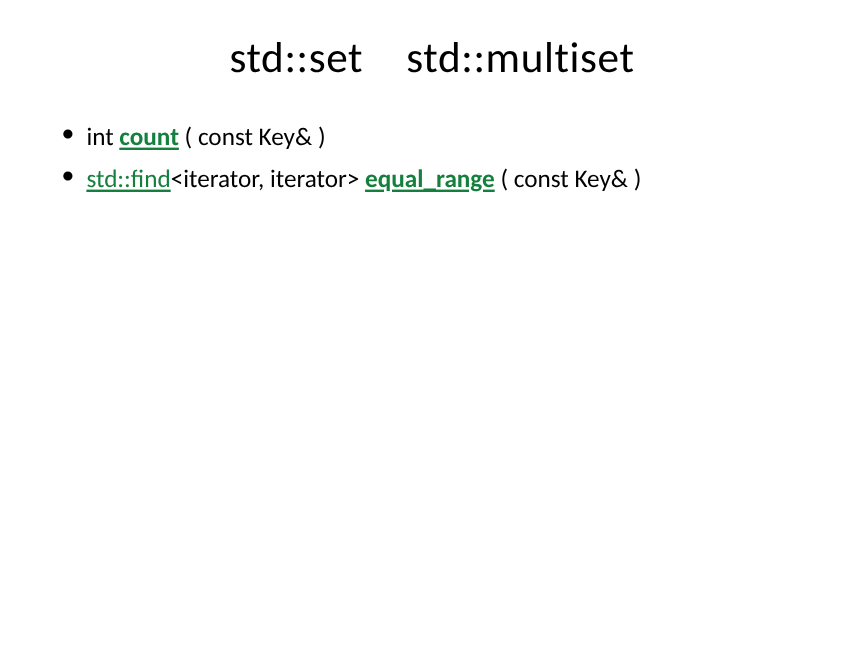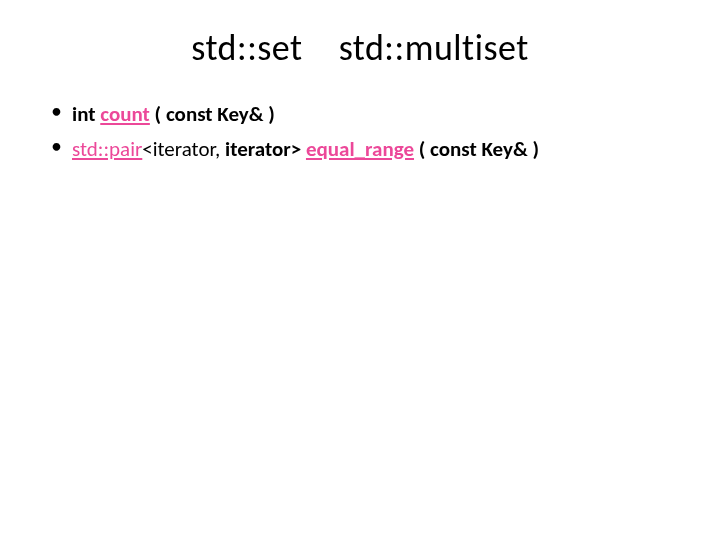--- a/index.html
+++ b/index.html
@@ -45,25 +45,25 @@
   }
   ul.body li::before {
     content: "•";
     position: absolute;
     left: 4px;
     top: 0;
     font-size: 18px;
     color: #000;
   }
   a.link, .link {
-    color: #ec4899;
+    color: #15803d;
     text-decoration: underline;
   }
   .nolink {
-    font-weight: 700;
+    font-weight: 400;
   }
   .thin {
     font-weight: 400;
   }
 </style>
 </head>
 <body>
 
 <div class="slide">
 
@@ -72,20 +72,20 @@
   </div>
 
   <ul class="body">
 
     <li>
       <span class="nolink">int </span><a href="#" class="link">count</a><span class="nolink"> ( const Key&amp;  )</span>
     </li>
 
 
     <li>
-      <a href="#" class="link thin">std::pair</a><span class="thin">&lt;iterator</span><span class="thin">, </span><span class="nolink">iterator&gt; </span><a href="#" class="link">equal_range</a><span class="nolink"> ( const Key&amp; )</span>
+      <a href="#" class="link thin">std::find</a><span class="thin">&lt;iterator</span><span class="thin">, </span><span class="nolink">iterator&gt; </span><a href="#" class="link">equal_range</a><span class="nolink"> ( const Key&amp; )</span>
     </li>
 
 
 
   </ul>
 
 </div>
 
 </body></html>

